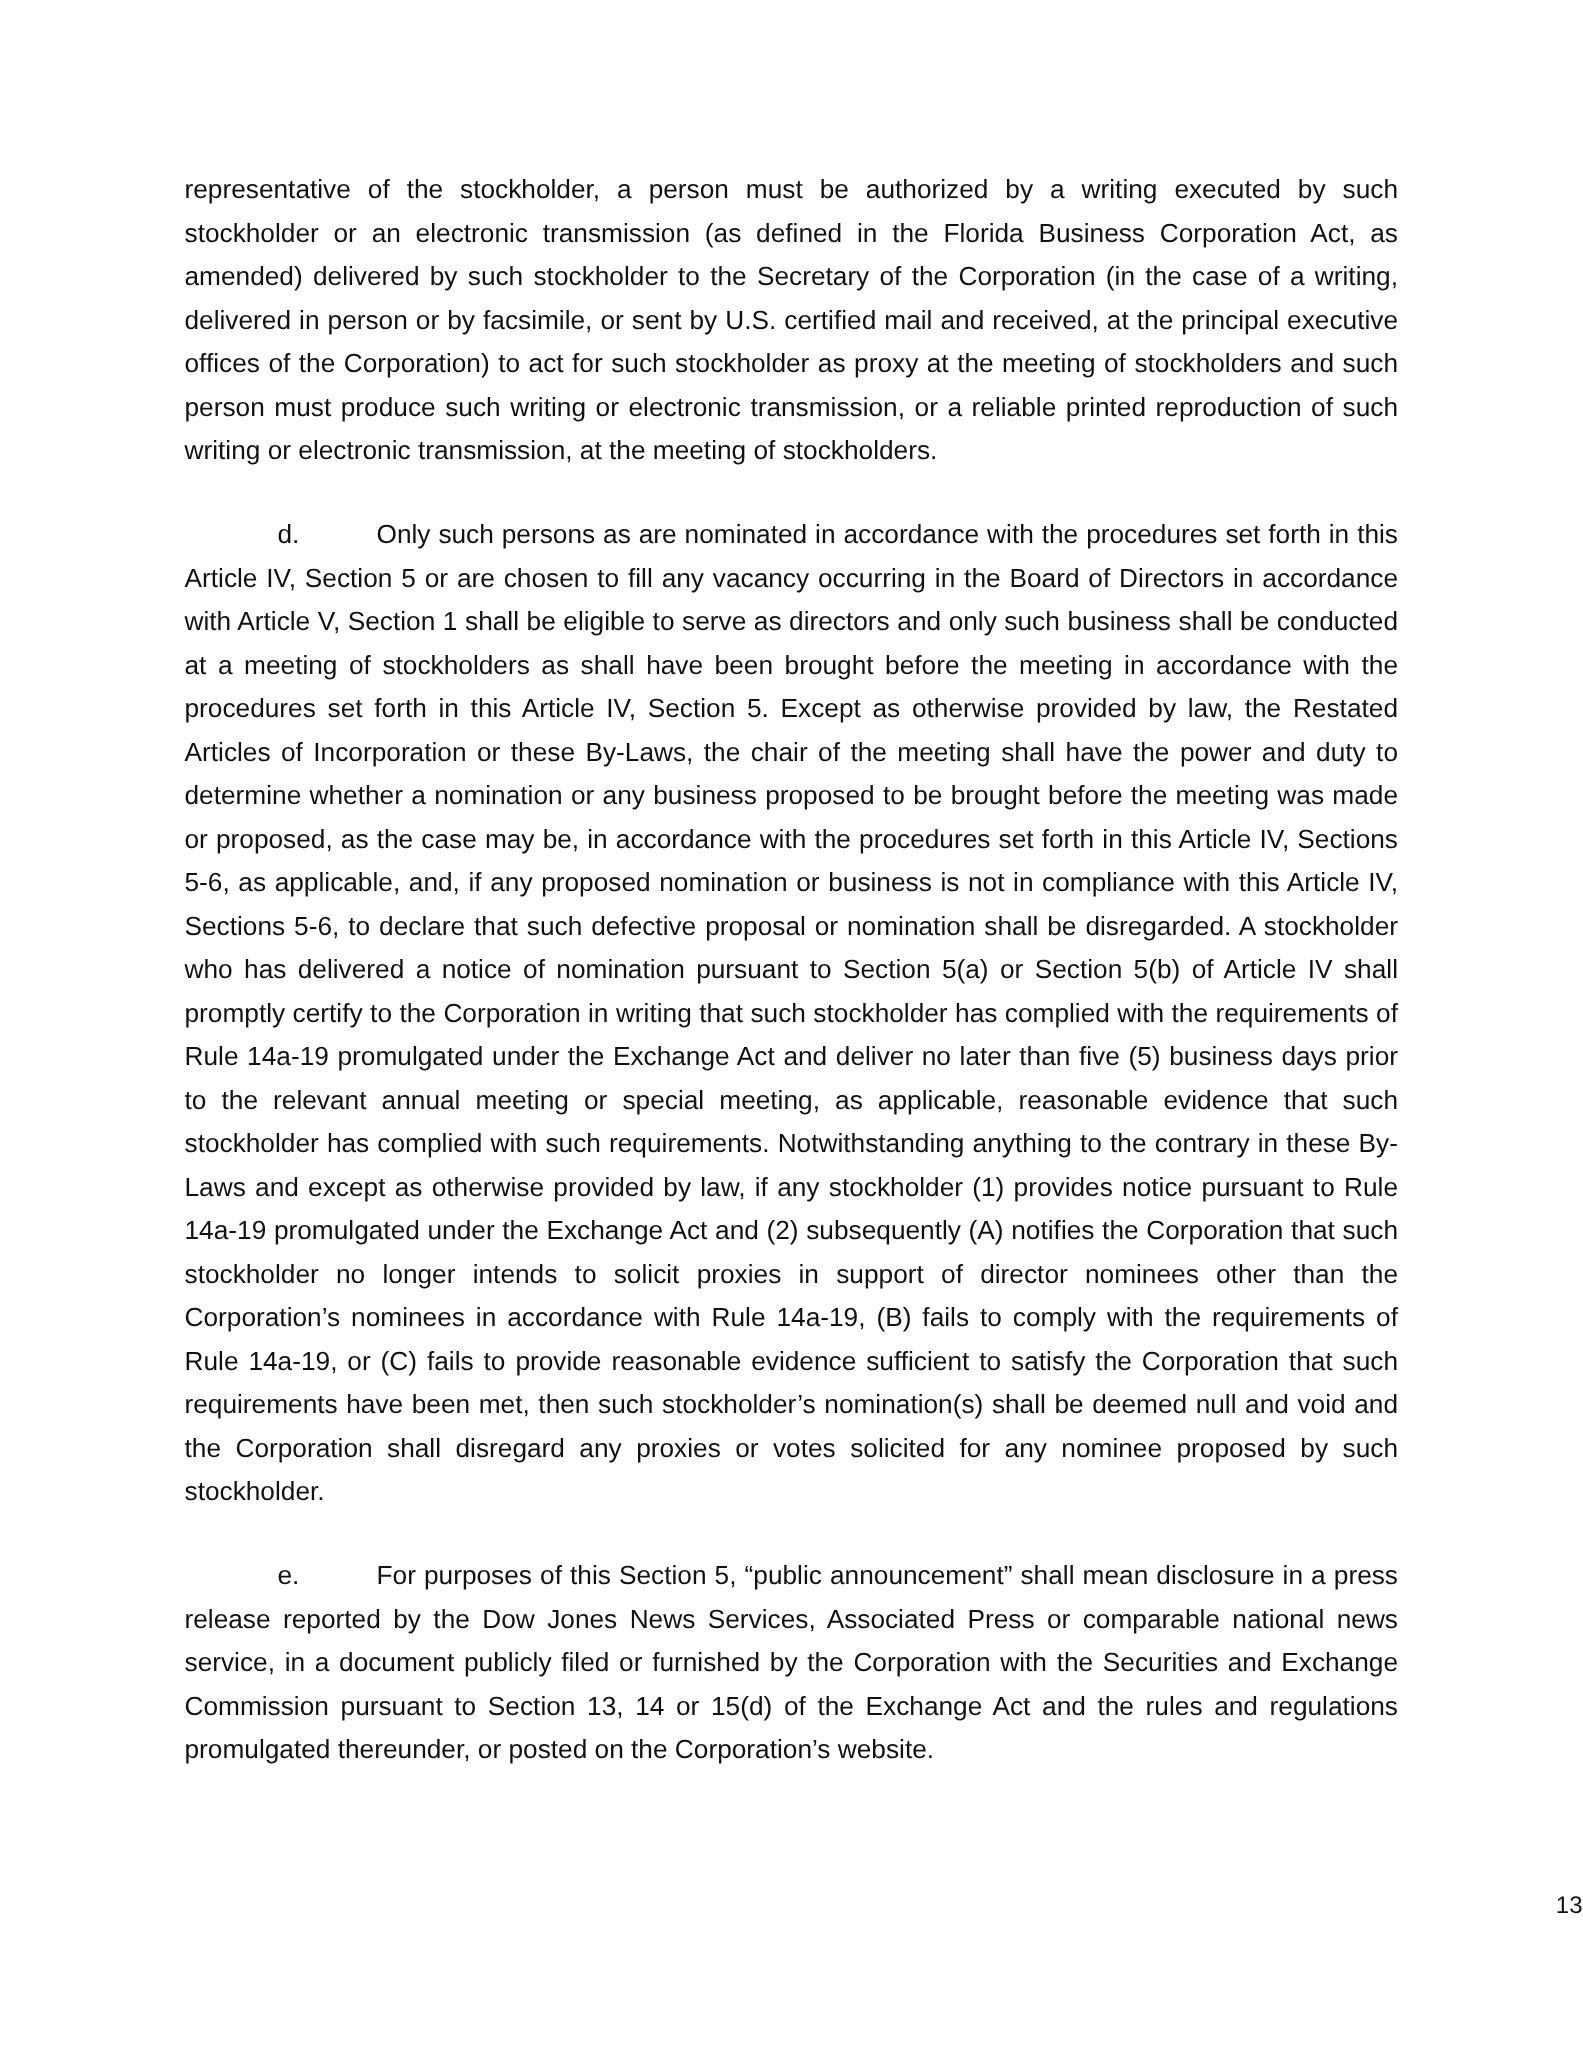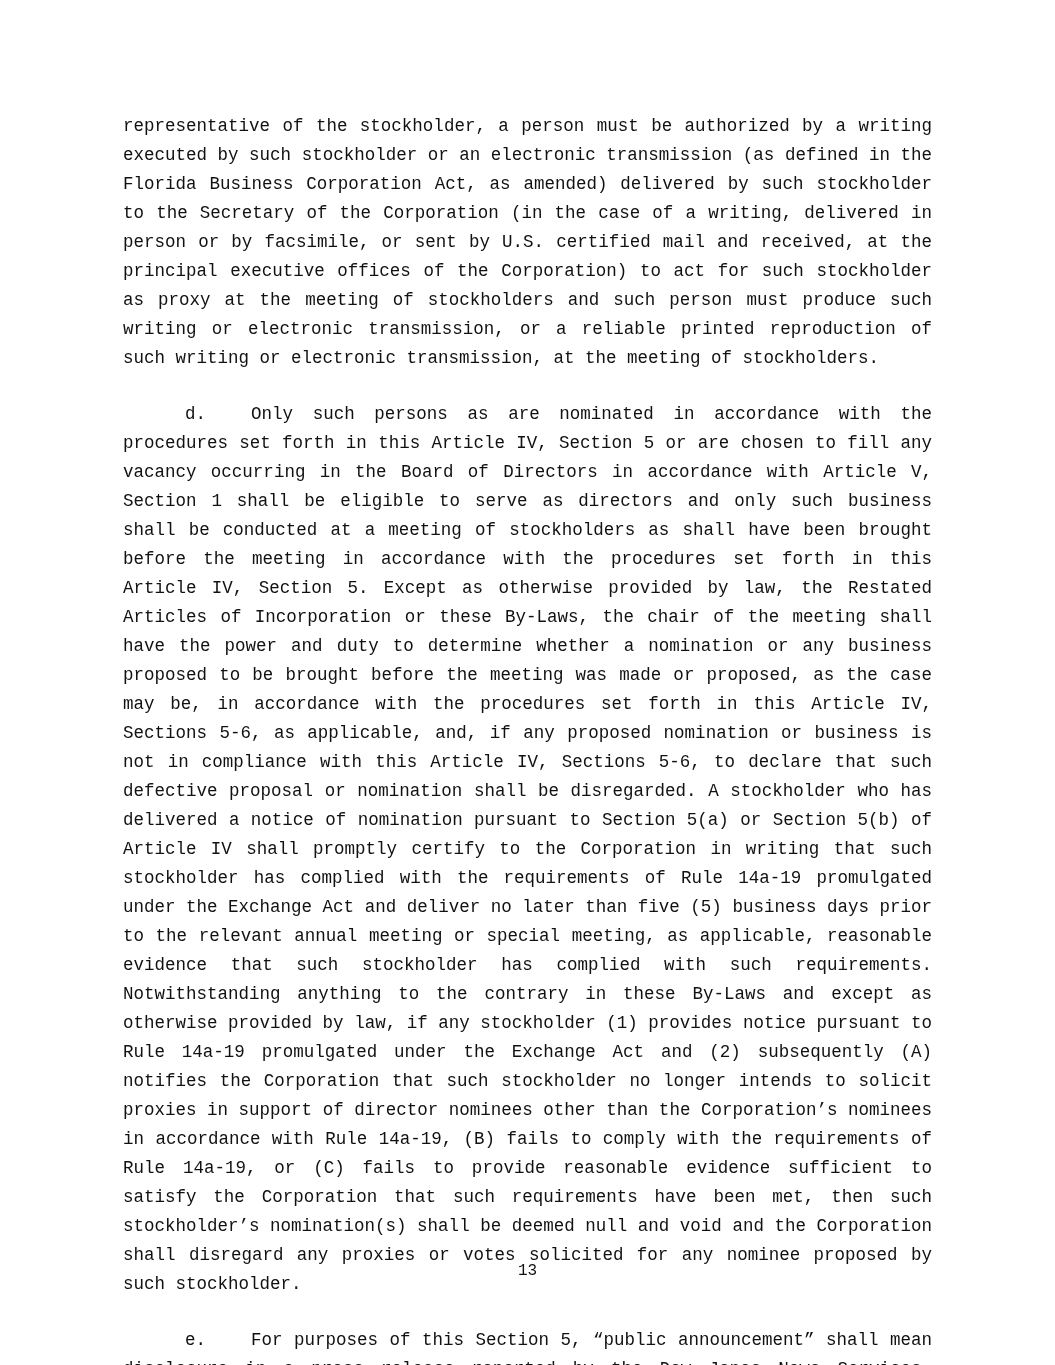--- a/index.html
+++ b/index.html
@@ -3,21 +3,21 @@
 <meta charset="utf-8">
 <style>
   * { margin: 0; padding: 0; box-sizing: border-box; }
   html, body { background: #ffffff; }
   .page {
     position: relative;
     width: 1055px;
     height: 1365px;
     margin: 0 auto;
     background: #ffffff;
-    font-family: Liberation Mono, monospace;
+    font-family: Liberation Sans, sans-serif;
     color: #111111;
     overflow: hidden;
   }
   .content {
     position: absolute;
     left: 123px;
     top: 112px;
     width: 809px;
     font-size: 17.5px;
     line-height: 29px;
@@ -32,21 +32,21 @@
   .para-label {
     display: inline-block;
     width: 66px;
     text-indent: 0;
   }
   .page-number {
     position: absolute;
     top: 1262px;
     left: 0;
     width: 100%;
-    text-align: center;
+    text-align: right;
     font-size: 16px;
     color: #111111;
   }
 </style>
 </head>
 <body>
 
 <div class="page">
   <div class="content">
 

